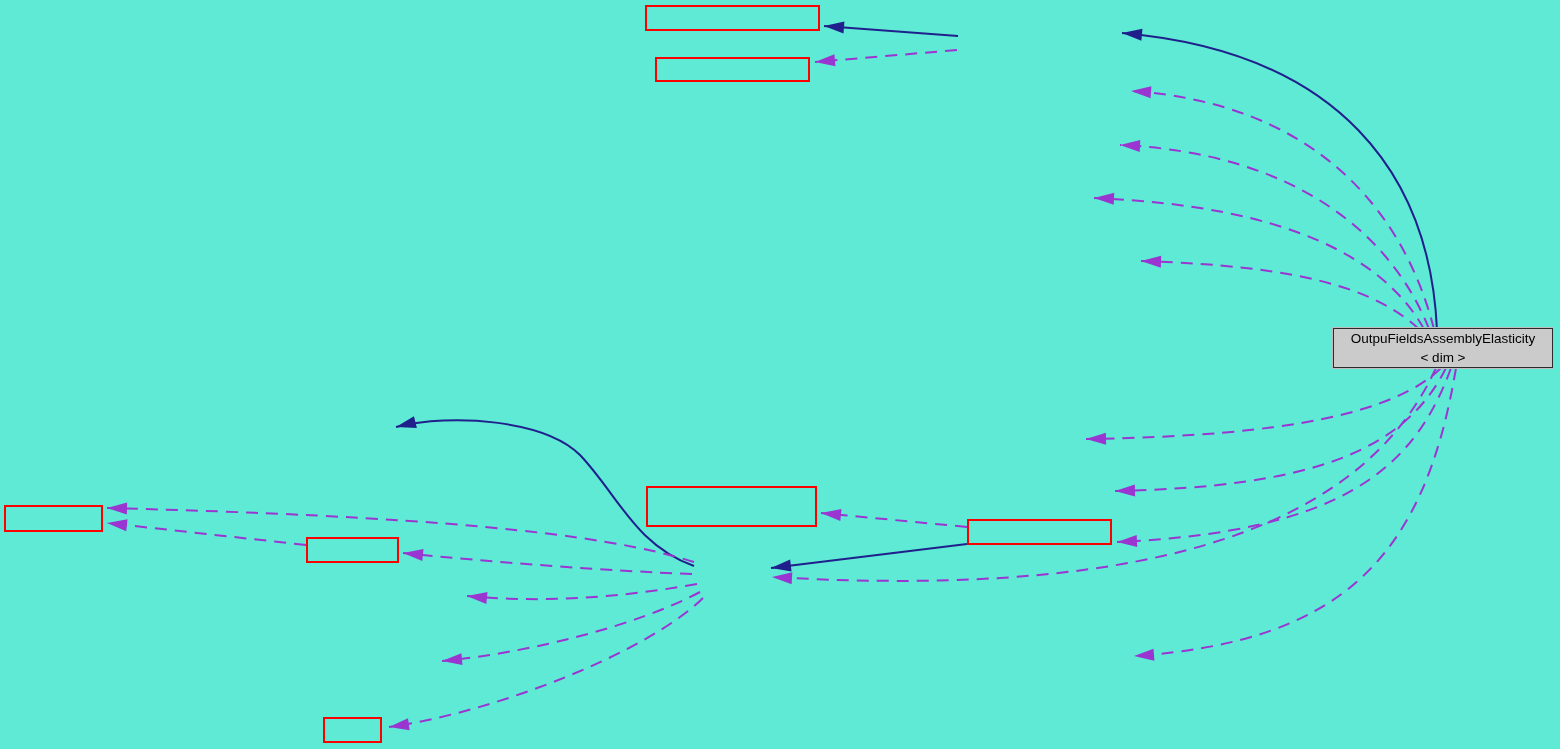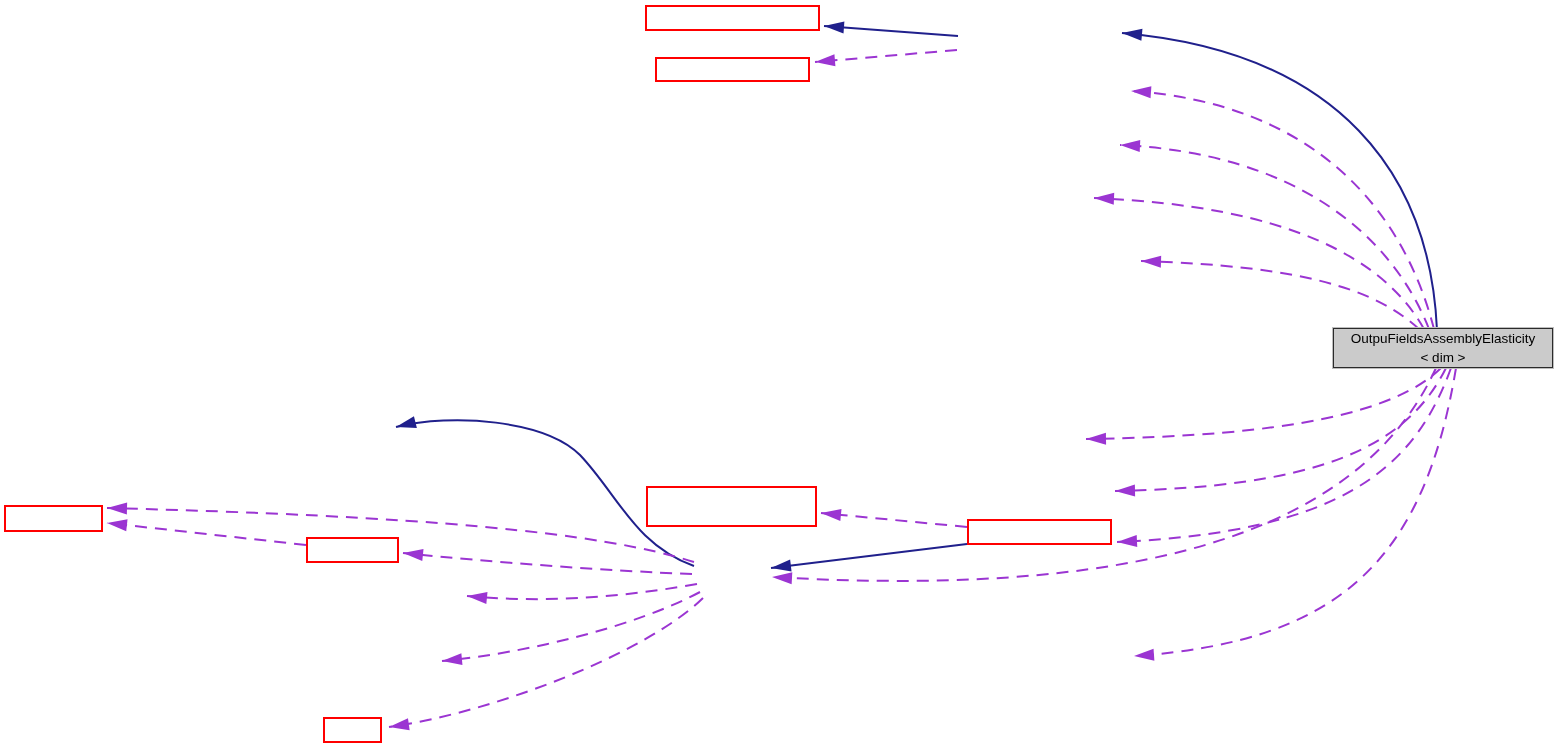--- a/index.html
+++ b/index.html
@@ -4,21 +4,21 @@
 <style>
   html, body {
     margin: 0;
     padding: 0;
     background: #000000;
   }
   .canvas {
     position: relative;
     width: 1560px;
     height: 749px;
-    background: #ffffff;
+    background: #5eead4;
     overflow: hidden;
     font-family: "Liberation Sans", sans-serif;
   }
   #edges-layer {
     position: absolute;
     left: 0;
     top: 0;
     width: 1560px;
     height: 749px;
   }

